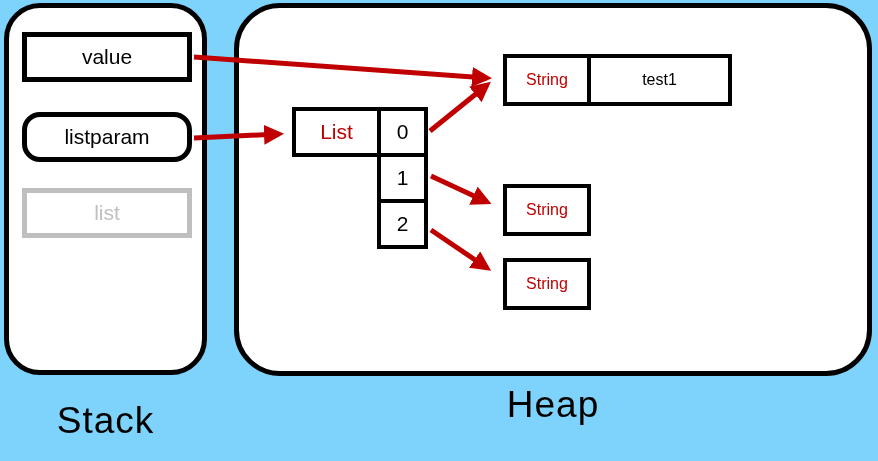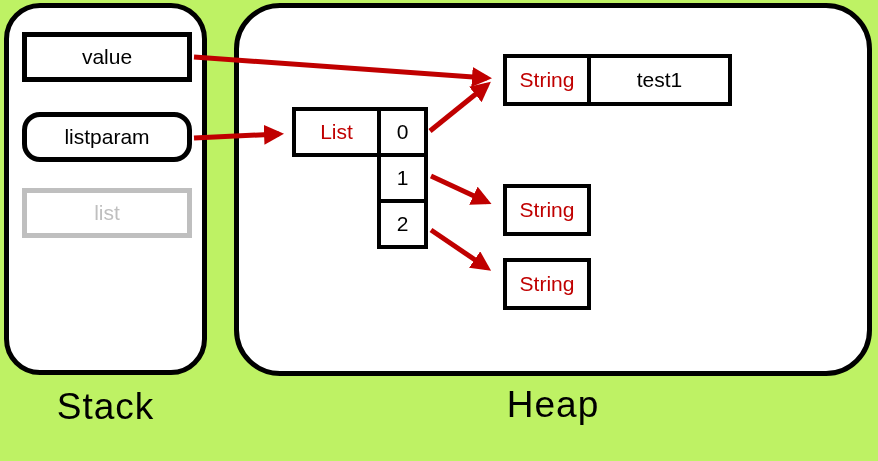--- a/index.html
+++ b/index.html
@@ -5,21 +5,21 @@
   html, body {
     margin: 0;
     padding: 0;
     background: #ffffff;
     font-family: "Liberation Sans", sans-serif;
   }
   .canvas {
     position: relative;
     width: 878px;
     height: 461px;
-    background: #bef264;
+    background: #7dd3fc;
     overflow: hidden;
   }
   .region {
     position: absolute;
     border: 5px solid #000000;
     border-radius: 40px;
     background: #ffffff;
     box-sizing: border-box;
   }
   .stack-region { left: 4px; top: 3px; width: 203px; height: 372px; border-radius: 36px; }
@@ -68,36 +68,36 @@
     z-index: 2;
   }
   .obj-cell {
     height: 52px;
     border: 4px solid #000000;
     box-sizing: border-box;
     background: #ffffff;
     display: flex;
     align-items: center;
     justify-content: center;
-    font-size: 21px;
+    font-size: 16px;
   }
   .obj-type { width: 88px; color: var(--red); }
   .obj-val  { width: 145px; margin-left: -4px; color: #000000; }
   .obj-test1 { left: 503px; top: 54px; }
   .obj-test2 { left: 503px; top: 184px; }
   .obj-test3 { left: 503px; top: 258px; }
 
   .region-label {
     position: absolute;
     font-size: 37px;
     color: #000000;
     text-align: center;
     letter-spacing: 1px;
   }
-  .label-stack { left: 4px; width: 203px; top: 386px; }
+  .label-stack { left: 4px; width: 203px; top: 400px; }
   .label-heap  { left: 234px; width: 638px; top: 384px; }
 
   .arrows {
     position: absolute;
     left: 0; top: 0;
     width: 878px;
     height: 461px;
     z-index: 3;
     pointer-events: none;
   }

